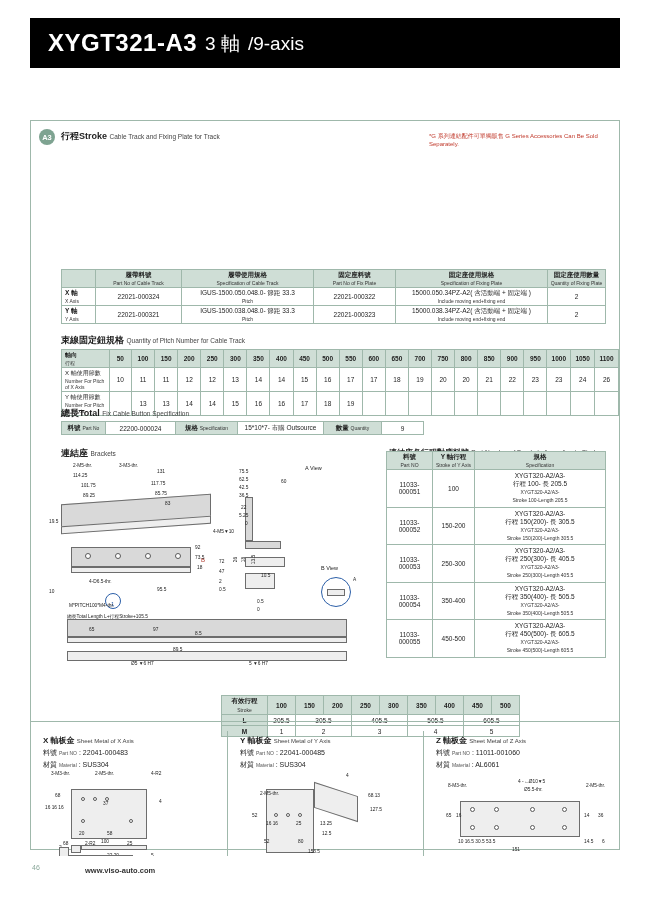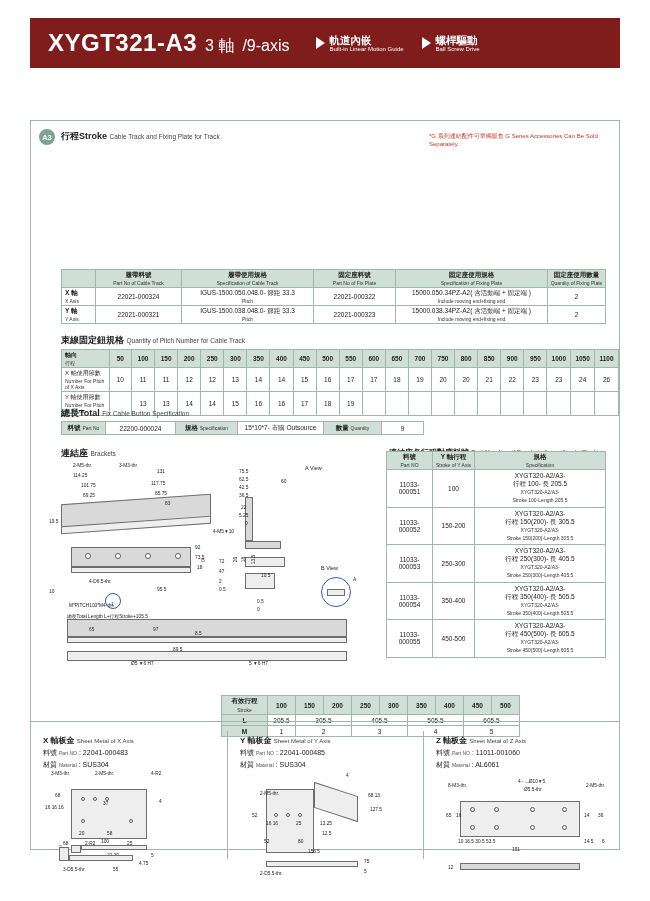--- a/index.html
+++ b/index.html
@@ -12,30 +12,30 @@
     position: relative;
     overflow: hidden;
   }
   .page {
     position:absolute; left:0; top:0; width:650px; height:901px;
     background:#ffffff;
   }
   
   .hdr {
     position:absolute; left:30px; top:18px; width:590px; height:50px;
-    background:#7f1d1d;
-    display:flex; align-items:center;
+    background:#000000;
+    display:flex; align-items:center;justify-content:space-between;
   }
   .hdr-inner { display:flex; align-items:flex-end; padding-left:18px; }
   .hdr-title {
     color:#ffffff; font-size:24px; font-weight:bold; letter-spacing:0.5px;
     line-height:1;
   }
   .hdr-sub {
-    color:#ffffff; font-size:16px; margin-left:8px; line-height:1.1;
+    color:#ffffff; font-size:19px; margin-left:8px; line-height:1.1;
   }
   .hdr-feats { display:flex; margin-left:26px; gap:18px; align-items:center; }
   .feat { display:flex; align-items:center; gap:5px; }
   .tri {
     width:0;height:0;border-left:9px solid #ffffff;
     border-top:6px solid transparent;border-bottom:6px solid transparent;
   }
   .feat-txt { color:#fff; line-height:1.15; }
   .feat-cn { font-size:10.5px; display:block; font-weight:bold;}
   .feat-en { font-size:6px; display:block; }
@@ -125,36 +125,20 @@
 </head>
 <body>
 
 <div class="page">
 
   <div class="hdr">
     <div class="hdr-inner">
       <div class="hdr-title">XYGT321-A3</div>
       <div class="hdr-sub">3 軸</div>
       <div class="hdr-sub">/9-axis</div>
-    </div>
-    <div class="hdr-feats">
-      <div class="feat">
-        <span class="tri"></span>
-        <span class="feat-txt">
-          <span class="feat-cn">軌道內嵌</span>
-          <span class="feat-en">Built-in Linear Motion Guide</span>
-        </span>
-      </div>
-      <div class="feat">
-        <span class="tri"></span>
-        <span class="feat-txt">
-          <span class="feat-cn">螺桿驅動</span>
-          <span class="feat-en">Ball Screw Drive</span>
-        </span>
-      </div>
     </div>
   </div>
 
 
   <div class="panel">
 
     <div class="badge">A3</div>
 
     <div class="blk-title" style="position:absolute;left:30px;top:9px;">
       <span>行程Stroke</span>
@@ -692,14 +676,18 @@
         <span class="lbl-xs" style="left:168px;top:60px;">6</span>
       </div>
       <div style="position:absolute;left:10px;top:128px;width:186px;height:22px;">
         <div class="shape" style="left:26px;top:4px;width:120px;height:7px;"></div>
         <span class="lbl-xs" style="left:14px;top:6px;">12</span>
       </div>
     </div>
 
   </div>
 
+  <div class="footer">
+    <div class="pg">46</div>
+    <div class="url">www.viso-auto.com</div>
+  </div>
 
 </div>
 
 </body></html>

